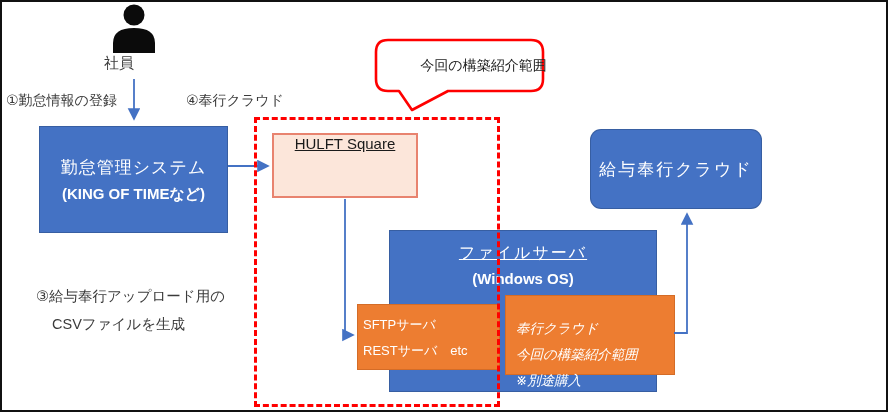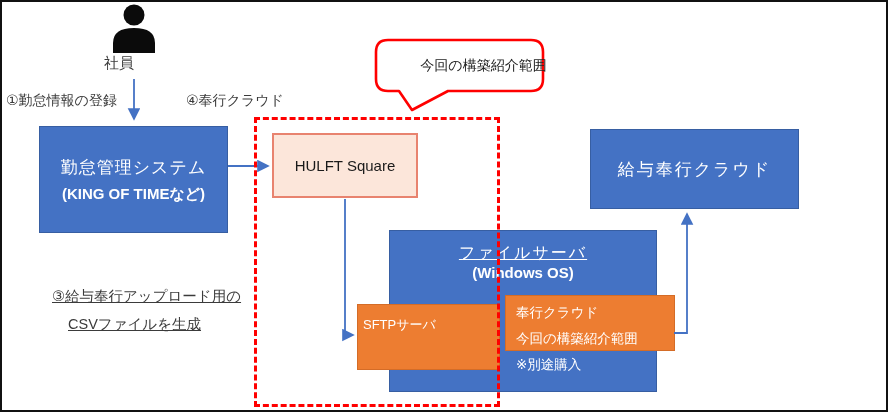--- a/index.html
+++ b/index.html
@@ -27,35 +27,36 @@
     border:1px solid rgba(140,60,10,.25);
     color:#ffffff;
     box-sizing:border-box;
     z-index:3;
   }
   .hulftbox{
     background:#FCE6DA;
     border:2px solid #E8836F;
     color:#1a1a1a;
     box-sizing:border-box;
-    display:flex;align-items:center;justify-content:center;
+    display:flex;align-items:flex-start;justify-content:center;
     font-size:15px;
     z-index:2;
+    text-decoration:underline;
   }
   .dashed-scope{
     border:3px dashed #FF0000;
     box-sizing:border-box;
     z-index:7;
     pointer-events:none;
   }
   .overlay{position:absolute;left:0;top:0;z-index:5;pointer-events:none;}
   .node-title{font-size:17px;letter-spacing:1px;}
   .node-sub{font-size:15px;font-weight:bold;margin-top:6px;}
   .fs-title{font-size:16px;letter-spacing:2px;text-decoration:underline;}
-  .fs-sub{font-size:15px;font-weight:bold;}
+  .fs-sub{font-size:15px;font-weight:bold;margin-top:6px;}
   .step-block{color:#3b3b3b;font-size:14.5px;line-height:28px;white-space:nowrap;z-index:2;}
   .indent{padding-left:16px;}
   .callout-text{
     width:167px;text-align:center;color:#222;font-size:14px;
     z-index:6;white-space:nowrap;margin-left:24px;
   }
   .orange-line{line-height:26px;white-space:nowrap;}
 </style>
 </head>
 <body>
@@ -96,38 +97,39 @@
   </div>
 
   <div class="abs dashed-scope" style="left:252px;top:115px;width:246px;height:290px;"></div>
 
   <div class="abs hulftbox" style="left:270px;top:131px;width:146px;height:65px;">
     <span>HULFT Square</span>
   </div>
 
   <div class="abs callout-text" style="left:374px;top:55px;">今回の構築紹介範囲</div>
 
-  <div class="abs bluebox" style="left:588px;top:127px;width:209px;height:80px;">
+  <div class="abs bluebox" style="left:588px;top:127px;width:172px;height:80px;border-radius:11px;">
     <div class="node-title" style="letter-spacing:2px;">給与奉行クラウド</div>
   </div>
 
   <div class="abs bluebox" style="left:387px;top:228px;width:268px;height:162px;justify-content:flex-start;padding-top:12px;">
     <div class="fs-title">ファイルサーバ</div>
     <div class="fs-sub">(Windows OS)</div>
   </div>
 
   <div class="abs orangebox" style="left:355px;top:302px;width:143px;height:66px;padding:7px 0 0 5px;font-size:13px;">
     <div class="orange-line">SFTPサーバ</div>
+    <div class="orange-line">RESTサーバ　etc</div>
   </div>
 
-  <div class="abs orangebox" style="left:503px;top:293px;width:170px;height:56px;padding:4px 0 0 10px;font-size:13.5px;">
+  <div class="abs orangebox" style="left:503px;top:293px;width:170px;height:80px;padding:20px 0 0 10px;font-size:13.5px;font-style:italic;">
     <div class="orange-line">奉行クラウド</div>
     <div class="orange-line">今回の構築紹介範囲</div>
     <div class="orange-line">※別途購入</div>
   </div>
 
-  <div class="abs step-block" style="left:50px;top:280px;text-decoration:underline;">
+  <div class="abs step-block" style="left:34px;top:280px;">
     <div>③給与奉行アップロード用の</div>
     <div class="indent">CSVファイルを生成</div>
   </div>
 
 
 </div>
 
 </body></html>

